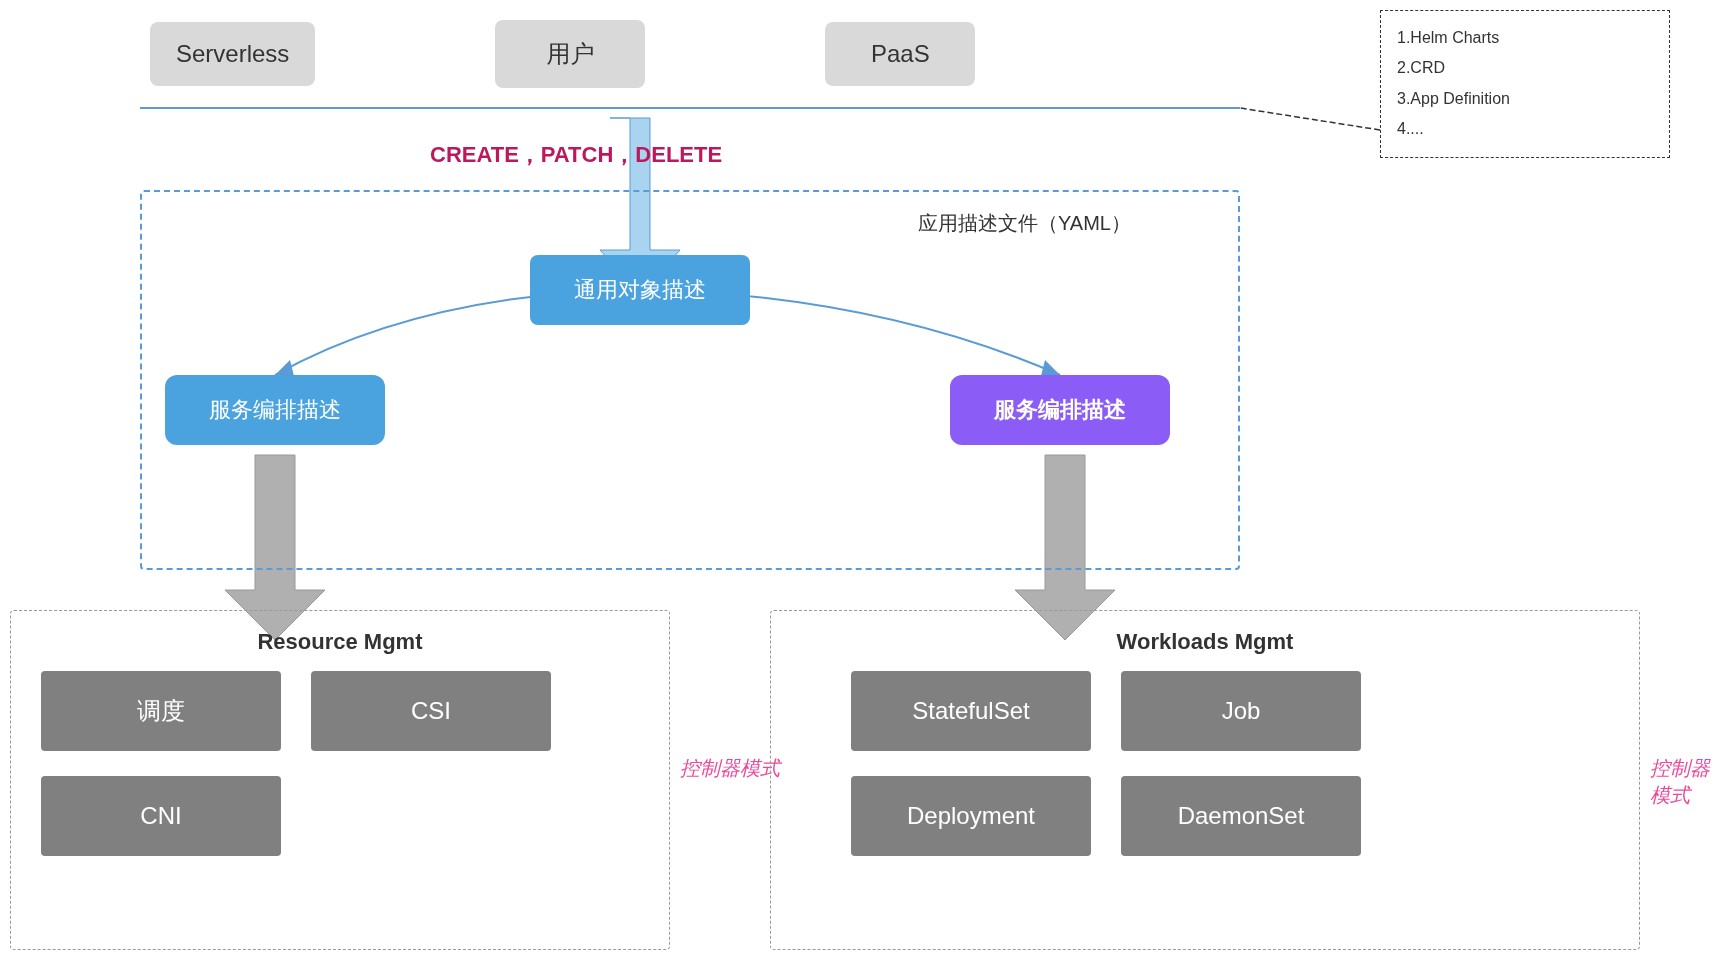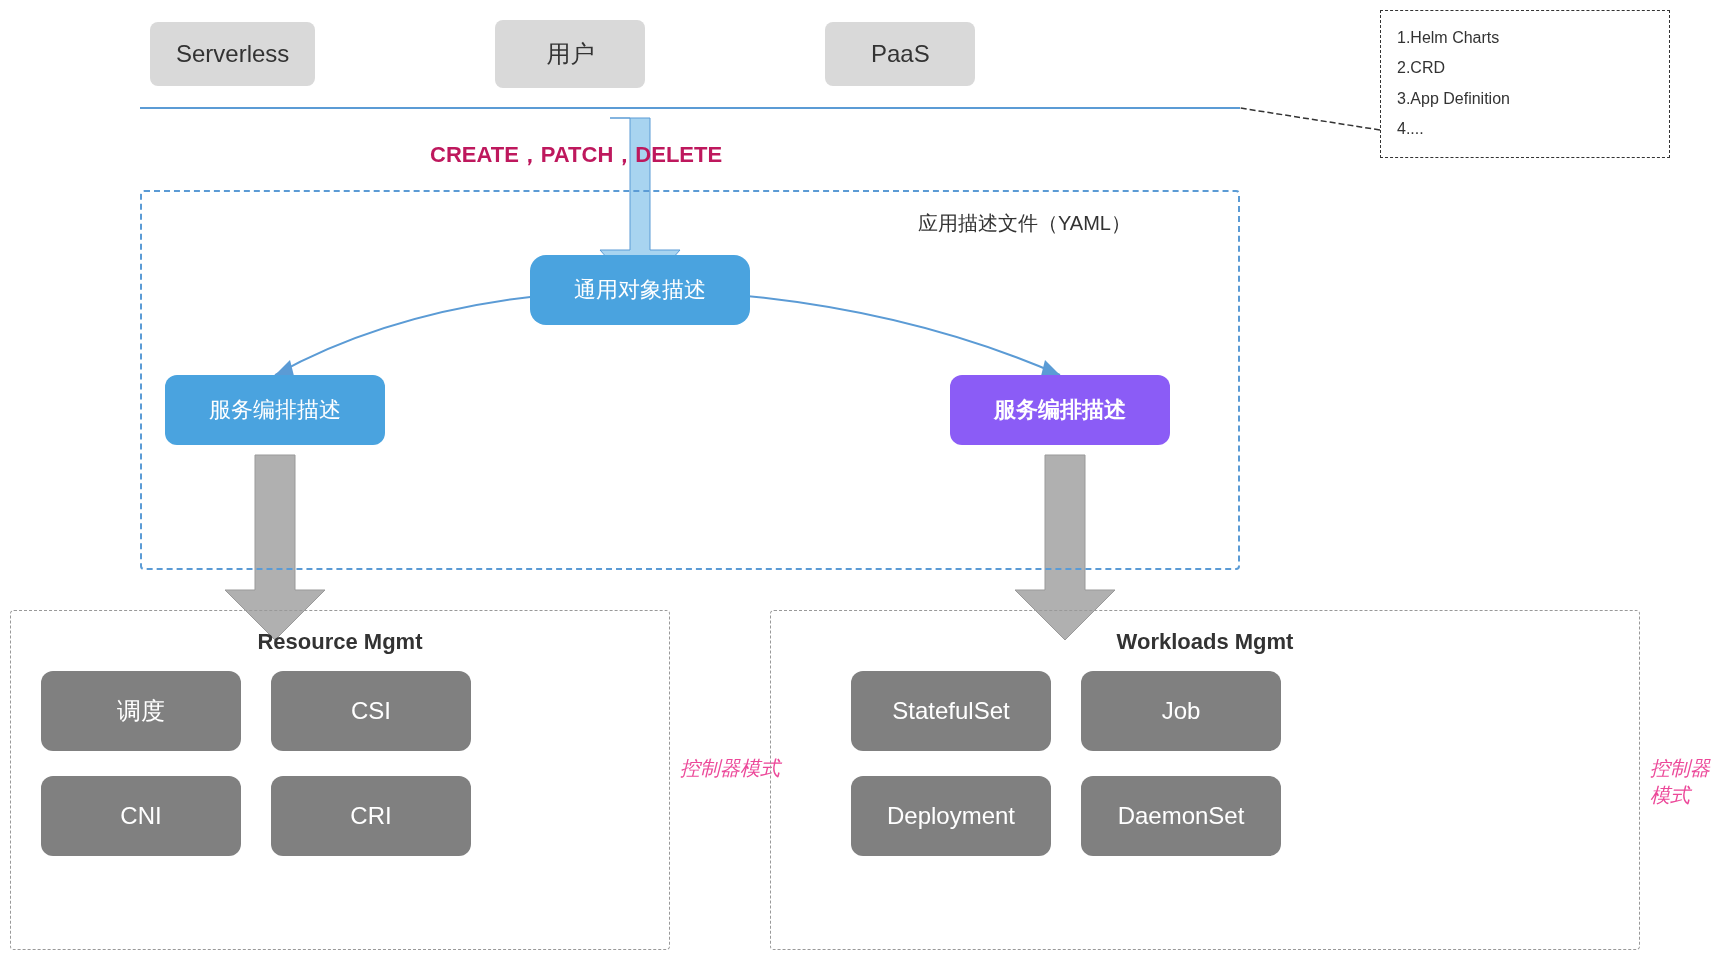--- a/index.html
+++ b/index.html
@@ -70,21 +70,21 @@
     }
 
     
     .center-box {
       position: absolute;
       top: 255px;
       left: 530px;
       width: 220px;
       height: 70px;
       background: #4aa3df;
-      border-radius: 16px;
+      border-radius: 8px;
       display: flex;
       align-items: center;
       justify-content: center;
       color: #fff;
       font-size: 22px;
       font-weight: 500;
     }
 
     
     .left-orchestration-box {
@@ -163,27 +163,27 @@
       right: 0;
       text-align: center;
       font-size: 22px;
       font-weight: bold;
       color: #333;
     }
 
     
     .gray-box {
       background: #808080;
-      border-radius: 12px;
+      border-radius: 4px;
       color: #fff;
       font-size: 24px;
       display: flex;
       align-items: center;
       justify-content: center;
-      width: 200px;
+      width: 240px;
       height: 80px;
     }
 
     
     .grid-2x2 {
       position: absolute;
       top: 60px;
       left: 30px;
       display: grid;
       grid-template-columns: 1fr 1fr;
@@ -258,21 +258,20 @@
   <div class="left-orchestration-box">服务编排描述</div>
 
   <div class="right-orchestration-box">服务编排描述</div>
 
   <div class="resource-box">
     <div class="section-title">Resource Mgmt</div>
     <div class="grid-2x2">
       <div class="gray-box">调度</div>
       <div class="gray-box">CSI</div>
       <div class="gray-box">CNI</div>
-      <div class="gray-box">CRI</div>
     </div>
   </div>
 
   <div class="controller-label" style="top: 755px; left: 680px;">控制器模式</div>
 
   <div class="workloads-box">
     <div class="section-title">Workloads Mgmt</div>
     <div class="grid-2x2" style="left: 80px;">
       <div class="gray-box">StatefulSet</div>
       <div class="gray-box">Job</div>

